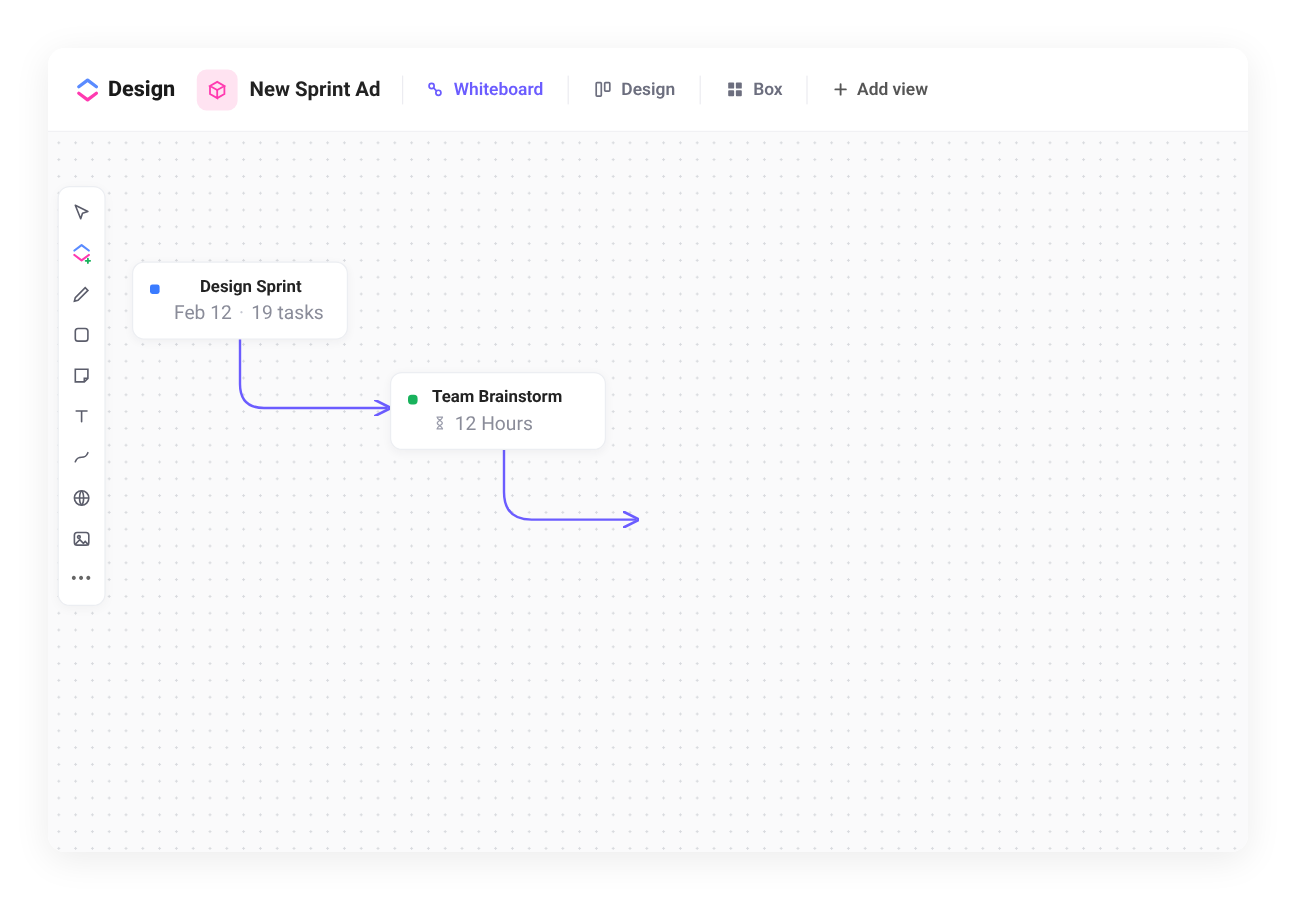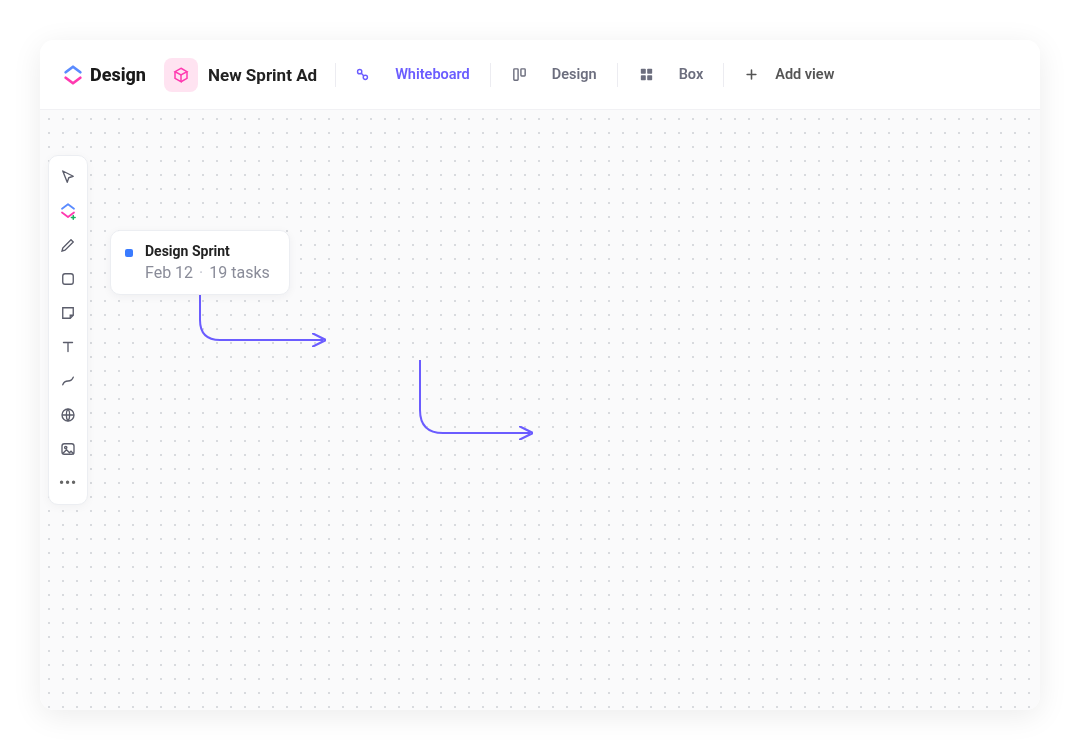--- a/index.html
+++ b/index.html
@@ -7,41 +7,41 @@
   .frame { position:absolute; top:40px; left:40px; width:1000px; height:670px; background:#fff; border-radius:14px; box-shadow:0 6px 30px rgba(0,0,0,0.08); overflow:hidden; }
   
   .topbar { height:70px; display:flex; align-items:center; padding:0 22px; gap:18px; border-bottom:1px solid #f1f1f4; background:#fff; position:relative; z-index:5; }
   .logo { display:flex; align-items:center; gap:6px; font-weight:800; font-size:18px; color:#1a1a1a; }
   .logo svg { width:22px; height:22px; }
   .project-chip { display:flex; align-items:center; gap:10px; font-weight:700; font-size:17px; color:#222; }
   .project-ic { width:34px; height:34px; border-radius:8px; background:#ffe3f1; display:flex; align-items:center; justify-content:center; }
   .project-ic svg { width:18px; height:18px; stroke:#ff3ab0; }
   .vsep { width:1px; height:24px; background:#ececf1; }
   .tabs { display:flex; align-items:center; gap:20px; }
-  .tab { display:flex; align-items:center; gap:24px; font-size:14.5px; font-weight:600; color:#6c6e7e; cursor:pointer; }
+  .tab { display:flex; align-items:center; gap:7px; font-size:14.5px; font-weight:600; color:#6c6e7e; cursor:pointer; }
   .tab.active { color:#6b5cff; }
   .tab svg { width:17px; height:17px; }
-  .addview { display:flex; align-items:center; gap:16px; font-size:14.5px; font-weight:600; color:#555; cursor:pointer; }
+  .addview { display:flex; align-items:center; gap:6px; font-size:14.5px; font-weight:600; color:#555; cursor:pointer; }
   
   .canvas { position:absolute; top:70px; left:0; right:0; bottom:0; background:#fafafb; background-image:radial-gradient(#d8dade 1px, transparent 1px); background-size:14px 14px; background-position:2px 2px; }
   
   .toolbox { position:absolute; top:115px; left:8px; width:40px; background:#fff; border:1px solid #eceef2; border-radius:10px; padding:6px 4px; display:flex; flex-direction:column; align-items:center; gap:4px; box-shadow:0 2px 10px rgba(0,0,0,0.04); z-index:6; }
   .tool { width:32px; height:30px; display:flex; align-items:center; justify-content:center; border-radius:6px; cursor:pointer; color:#5b5d6b; }
   .tool.active { color:#7a5cff; }
   .tool svg { width:18px; height:18px; }
   .tool.more { font-weight:700; letter-spacing:1px; font-size:14px; color:#666; }
   
   .card { position:absolute; background:#fff; border:1px solid #eceef2; border-radius:10px; padding:12px 16px 12px 14px; box-shadow:0 2px 8px rgba(30,30,50,0.05); min-width:180px; }
   .card .dot { width:8px; height:8px; border-radius:2px; position:absolute; left:14px; top:18px; }
   .card .body { margin-left:20px; }
   .card .title { font-size:14px; font-weight:700; color:#222; margin-bottom:4px; }
   .card .meta { font-size:16px; color:#8a8c99; display:flex; align-items:center; gap:6px; }
   .card .meta .midot { color:#c5c7d1; }
   .card .meta svg { width:13px; height:13px; stroke:#9a9cab; }
-  .c1 { top:120px; left:70px; }
+  .c1 { top:108px; left:70px;text-align:center; }
   .c1 .dot { background:#3a7bff; }
   .c2 { top:200px; left:285px; }
   .c2 .dot { background:#18b25c; border-radius:3px; }
   
   .wires { position:absolute; inset:0; width:100%; height:100%; pointer-events:none; }
 </style>
 </head>
 <body>
 
 <div class="frame">
@@ -124,20 +124,32 @@
       <div class="body">
         <div class="title">Design Sprint</div>
         <div class="meta">
           <span>Feb 12</span>
           <span class="midot">·</span>
           <span>19 tasks</span>
         </div>
       </div>
     </div>
 
+    <div class="card c2">
+      <span class="dot"></span>
+      <div class="body">
+        <div class="title">Team Brainstorm</div>
+        <div class="meta">
+          <svg viewBox="0 0 24 24" fill="none" stroke-width="2">
+            <path d="M7 3h10M7 21h10M8 3c0 4 8 6 8 9s-8 5-8 9M16 3c0 4-8 6-8 9s8 5 8 9"></path>
+          </svg>
+          <span>12 Hours</span>
+        </div>
+      </div>
+    </div>
 
   </div>
 
   <div class="toolbox">
     <div class="tool">
       <svg viewBox="0 0 24 24" fill="none" stroke="currentColor" stroke-width="1.8">
           <path d="M5 4l14 7-6 2-2 6-6-15z" stroke-linejoin="round"></path>
         </svg>
     </div>
     <div class="tool active">

